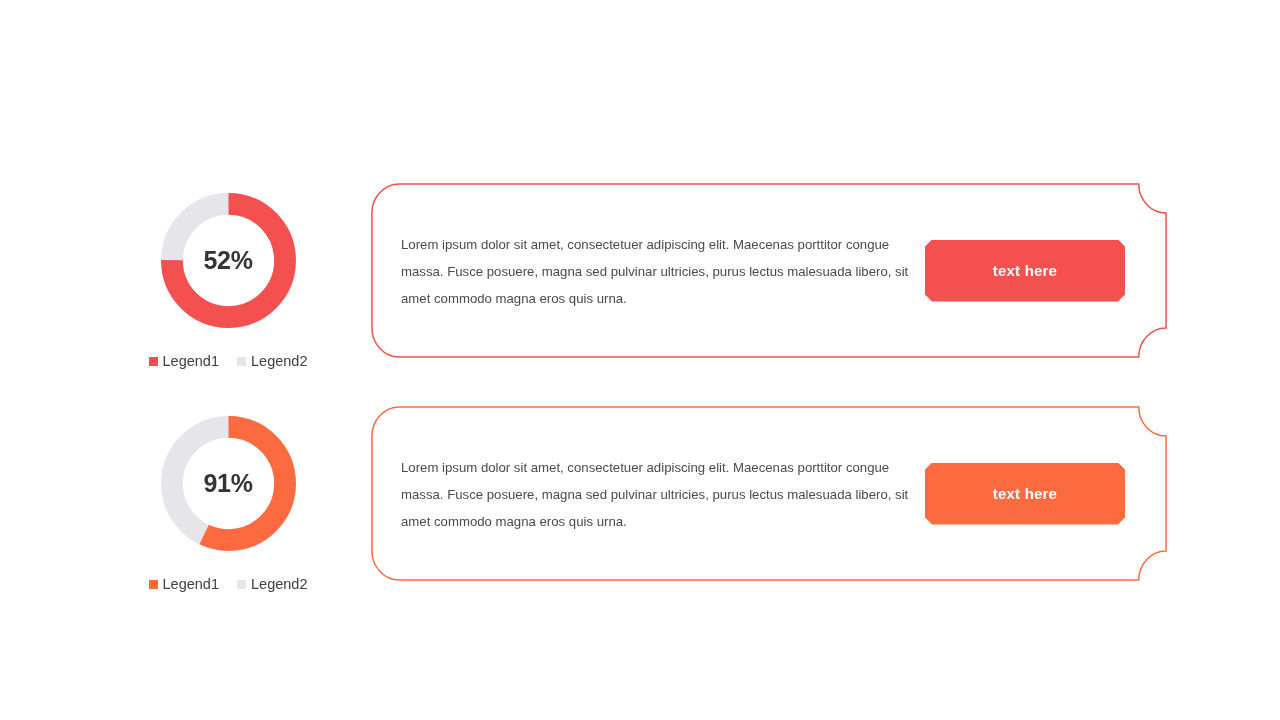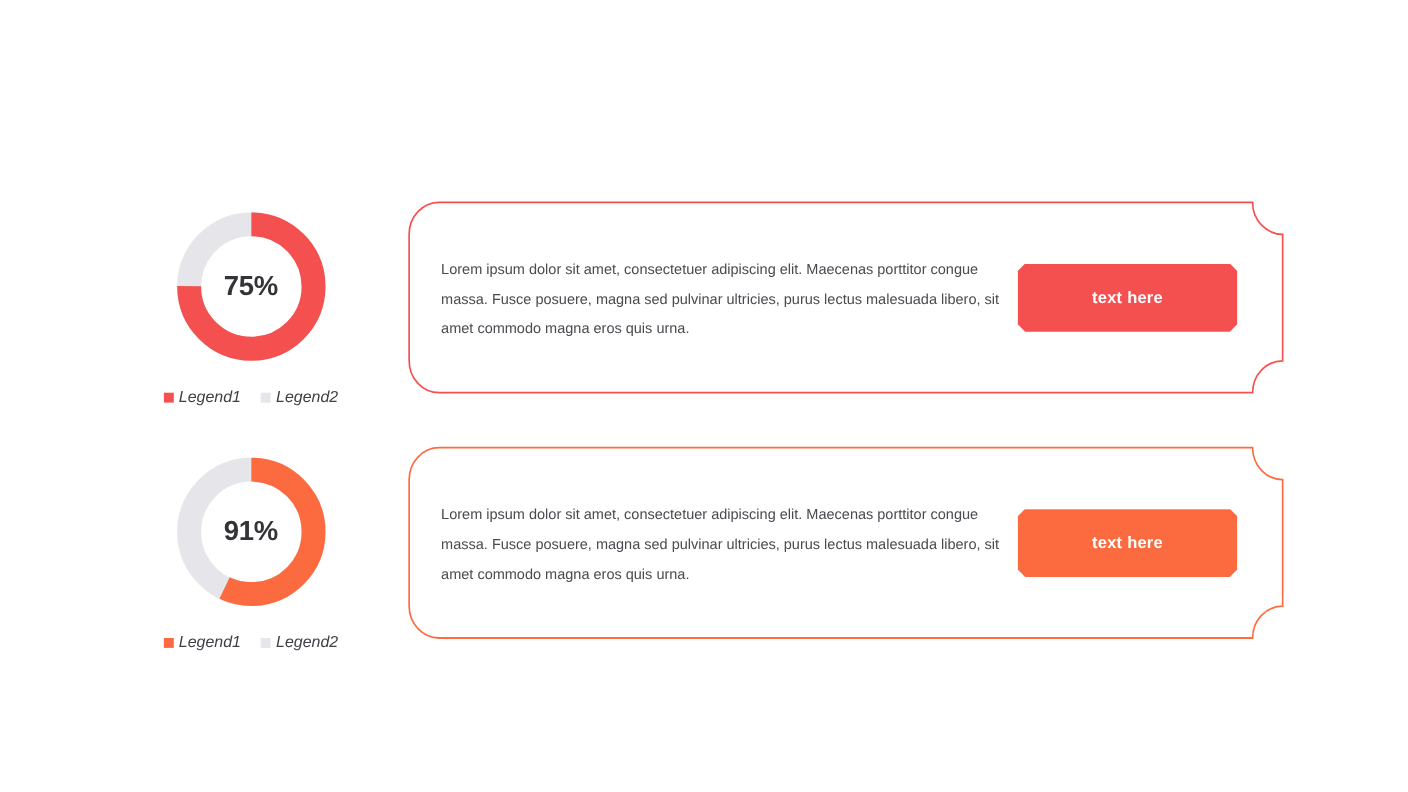--- a/index.html
+++ b/index.html
@@ -65,21 +65,20 @@
     justify-content: center;
     gap: 18px;
     margin-top: 20px;
   }
   .legend-item {
     display: flex;
     align-items: center;
     gap: 5px;
     font-size: 14.5px;
     color: #404046;
-    font-style: italic;
   }
   .legend-swatch {
     width: 9px;
     height: 9px;
     flex: 0 0 auto;
     display: block;
   }
 
   
   .card {
@@ -153,21 +152,21 @@
 <div class="slide">
 
   <div class="row row-1">
 
     <div class="chart-block">
       <div class="donut">
         <svg viewBox="0 0 100 100">
           <circle cx="50" cy="50" r="39" fill="none" stroke="#E5E5EA" stroke-width="15"></circle>
           <circle cx="50" cy="50" r="39" fill="none" stroke="#F4504F" stroke-width="15" stroke-dasharray="183.78 61.26"></circle>
         </svg>
-        <div class="donut-label">75%</div>
+        <div class="donut-label">52%</div>
       </div>
       <div class="legend">
         <div class="legend-item">
           <span class="legend-swatch" style="background:#F4504F"></span>
           <span>Legend1</span>
         </div>
         <div class="legend-item">
           <span class="legend-swatch" style="background:#E5E5EA"></span>
           <span>Legend2</span>
         </div>

